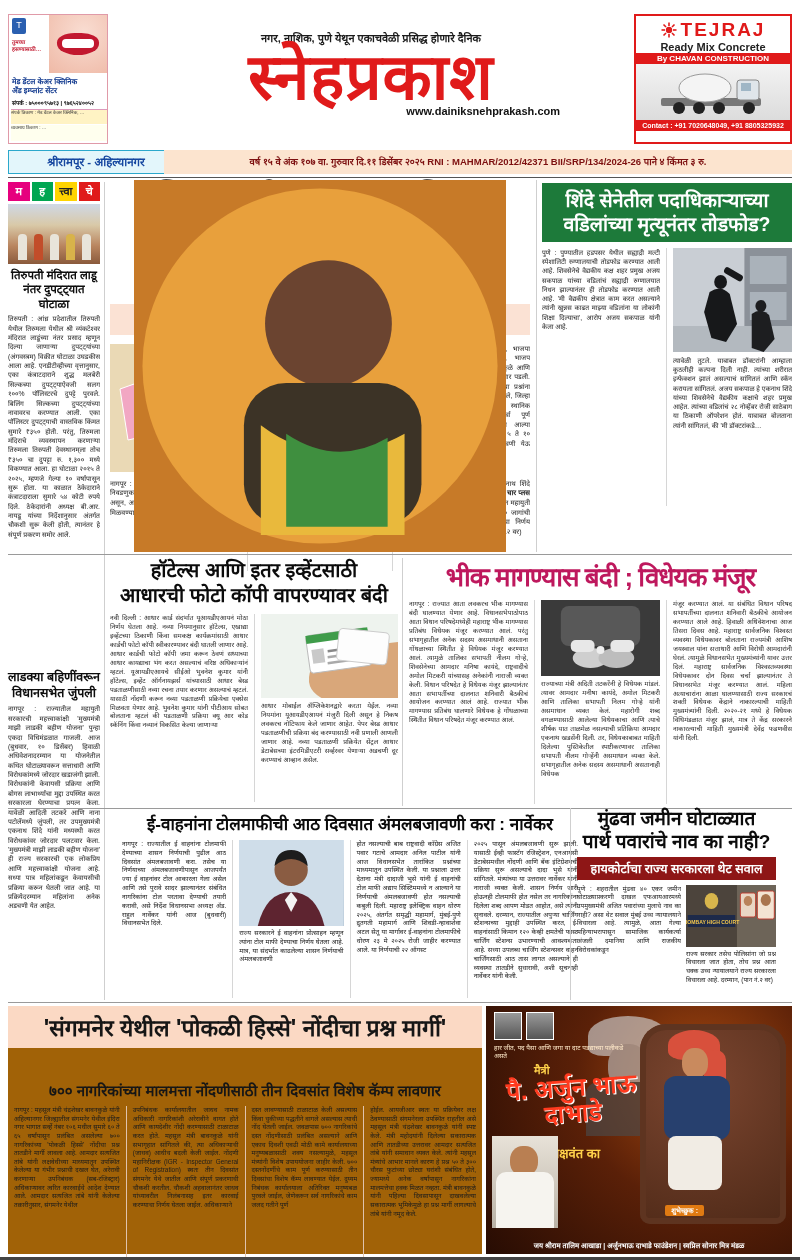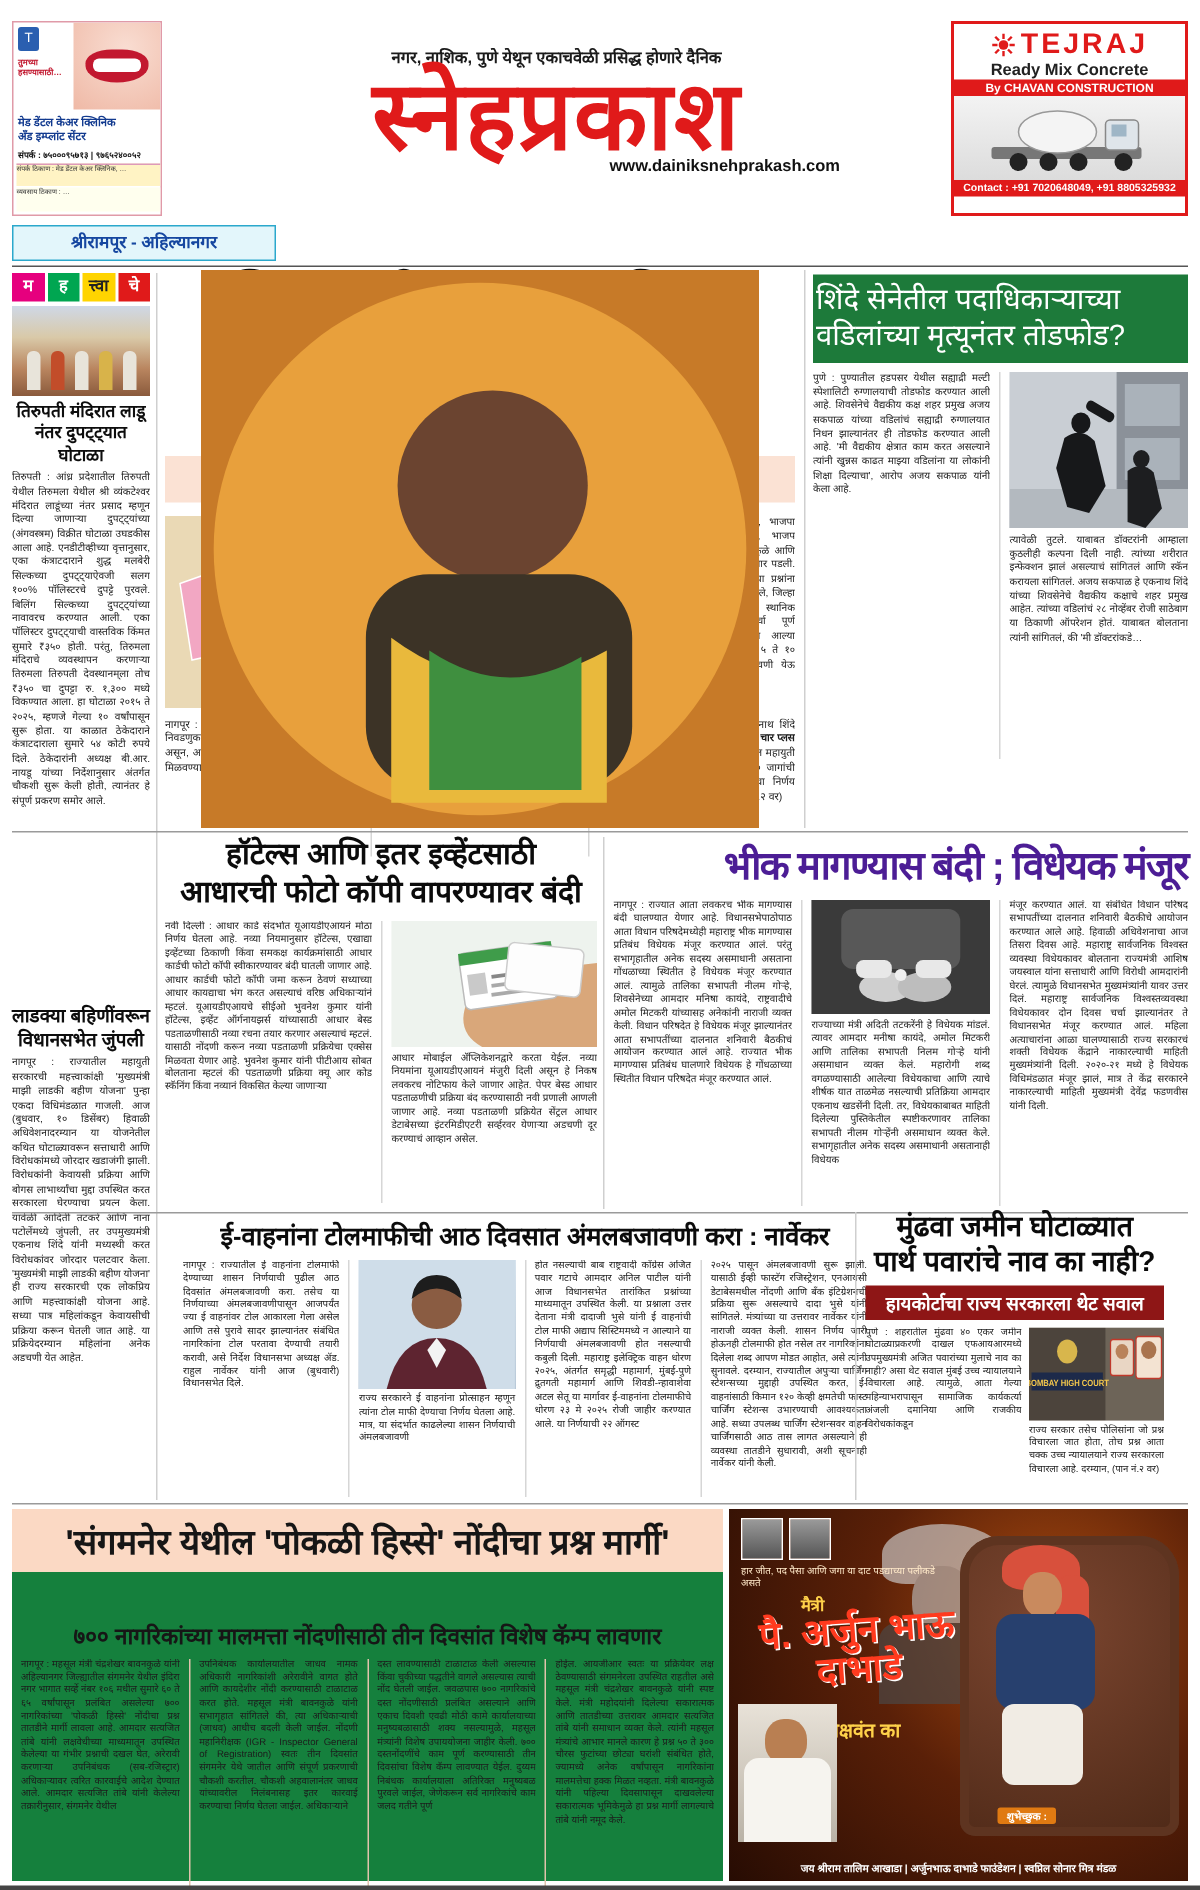--- a/index.html
+++ b/index.html
@@ -58,37 +58,37 @@
   .lead-circle{width:88px;height:88px;flex:none;margin-left:6px;margin-top:4px;border-radius:50%;overflow:hidden;border:2px solid #eee;}
   .lead-side{flex:1;margin-left:6px;font-size:6.8px;line-height:1.4;}
   .lead-cols{display:flex;gap:6px;margin-top:7px;height:92px;}
   .lcol{flex:1;font-size:7px;line-height:1.38;}
   .lcol + .lcol{border-left:1px solid #d6d6d6;padding-left:6px;}
   .bold-line{font-weight:bold;}
 
   
   .hosp{left:536px;top:180px;width:256px;height:372px;border-left:1px solid #cfcfcf;padding-left:5px;}
   .hosp-kick{font-size:18.5px;font-weight:800;color:#0b0b0b;text-align:center;line-height:1.15;}
-  .hosp-green{margin-top:3px;background:#1d7a3a;color:#fff;font-weight:400;font-size:19.5px;line-height:1.25;text-align:left;padding:5px 2px;}
+  .hosp-green{margin-top:3px;background:#1d7a3a;color:#fff;font-weight:700;font-size:19.5px;line-height:1.25;text-align:center;padding:5px 2px;}
   .hosp-body{display:flex;gap:6px;margin-top:6px;height:258px;}
   .hosp-c1{width:118px;flex:none;font-size:6.7px;line-height:1.38;}
   .hosp-c2{flex:1;border-left:1px solid #d6d6d6;padding-left:6px;font-size:6.7px;line-height:1.38;}
   .hosp-img{width:100%;height:104px;background:linear-gradient(#cfd3d8,#9aa0a8);position:relative;overflow:hidden;margin-bottom:4px;}
 
   
   .aad{left:110px;top:558px;width:288px;height:248px;}
   .aad-h{font-size:20px;font-weight:700;text-align:center;line-height:1.25;color:#0b0b0b;}
   .aad-body{display:flex;gap:6px;margin-top:6px;height:188px;}
   .aad-c1{width:138px;flex:none;font-size:6.6px;line-height:1.36;}
   .aad-c2{flex:1;border-left:1px solid #d6d6d6;padding-left:6px;font-size:6.6px;line-height:1.36;}
   .aad-img{width:100%;height:84px;background:#eef3ee;position:relative;overflow:hidden;margin-bottom:4px;}
 
   
   .beg{left:402px;top:558px;width:390px;height:248px;border-left:1px solid #cfcfcf;padding-left:6px;}
-  .beg-h{font-size:26px;font-weight:900;text-align:right;color:#4c1d95;letter-spacing:-1px;}
+  .beg-h{font-size:26px;font-weight:900;text-align:center;color:#be185d;letter-spacing:-1px;}
   .beg-body{display:flex;gap:6px;margin-top:6px;height:204px;}
   .beg-col{flex:1;font-size:6.6px;line-height:1.36;}
   .beg-col + .beg-col{border-left:1px solid #d6d6d6;padding-left:6px;}
   .beg-img{width:100%;height:76px;background:linear-gradient(135deg,#2f2f2f,#6e6e6e);position:relative;overflow:hidden;margin-bottom:4px;}
 
   
   .toll{left:122px;top:812px;width:456px;height:188px;}
   .toll-h{font-size:17px;font-weight:900;text-align:center;color:#0b0b0b;}
   .toll-body{display:flex;gap:6px;margin-top:5px;height:158px;}
   .toll-col{flex:1;font-size:6.5px;line-height:1.36;}
@@ -98,21 +98,21 @@
   
   .mun{left:570px;top:808px;width:206px;height:192px;border-left:1px solid #cfcfcf;padding-left:6px;}
   .mun-h{font-size:19px;font-weight:900;text-align:center;line-height:1.2;color:#0b0b0b;}
   .mun-sub{margin-top:3px;background:#8e1616;color:#fff;font-weight:bold;font-size:12.5px;text-align:center;padding:3px 0;}
   .mun-body{display:flex;gap:5px;margin-top:5px;height:112px;}
   .mun-c1{width:104px;flex:none;font-size:6.4px;line-height:1.36;}
   .mun-c2{flex:1;font-size:6.4px;line-height:1.36;}
   .mun-img{width:100%;height:62px;background:#6d6458;position:relative;overflow:hidden;margin-bottom:3px;}
 
   
-  .san{left:8px;top:1006px;width:474px;height:248px;background:#15803d;}
+  .san{left:8px;top:1006px;width:474px;height:248px;background:#a16207;}
   .san-h{background:#fbd9c4;font-size:23px;font-weight:900;text-align:center;color:#161616;padding:5px 0;}
   .san-sub{font-size:15px;font-weight:bold;text-align:center;color:#161616;padding:4px 0 2px;margin-top:28px;}
   .san-body{display:flex;gap:6px;padding:4px 6px;height:176px;}
   .san-col{flex:1;font-size:6.4px;line-height:1.35;}
   .san-col + .san-col{border-left:1px solid #e0c3ac;padding-left:6px;}
 
   
   .greet{left:486px;top:1006px;width:306px;height:248px;position:absolute;overflow:hidden;color:#fff;
          background:radial-gradient(circle at 70% 30%,#a84a10 0%,#5a2008 45%,#270c03 100%);}
   .g-photos{position:absolute;left:8px;top:6px;display:flex;gap:4px;}
@@ -196,20 +196,21 @@
     <div class="tj-contact">Contact : +91 7020648049, +91 8805325932</div>
   </div>
 
   <div class="abs mast">
     <div class="mast-tag">नगर, नाशिक, पुणे येथून एकाचवेळी प्रसिद्ध होणारे दैनिक</div>
     <div class="mast-title">स्नेहप्रकाश</div>
     <div class="mast-site">www.dainiksnehprakash.com</div>
   </div>
 
   <div class="abs date-place">श्रीरामपूर - अहिल्यानगर</div>
+  <div class="abs date-info">वर्ष १५ वे  अंक १०७ वा.  गुरुवार दि.११ डिसेंबर २०२५  RNI : MAHMAR/2012/42371  BII/SRP/134/2024-26  पाने ४  किंमत ३ रु.</div>
   <div class="rule-h" style="top:177px;background:#555;"></div>
 
   <div class="abs sidebar">
     <div class="tags">
       <div class="tag tag0">म</div>
       <div class="tag tag1">ह</div>
       <div class="tag tag2">त्त्वा</div>
       <div class="tag tag3">चे</div>
     </div>
     <div class="sb-photo">

